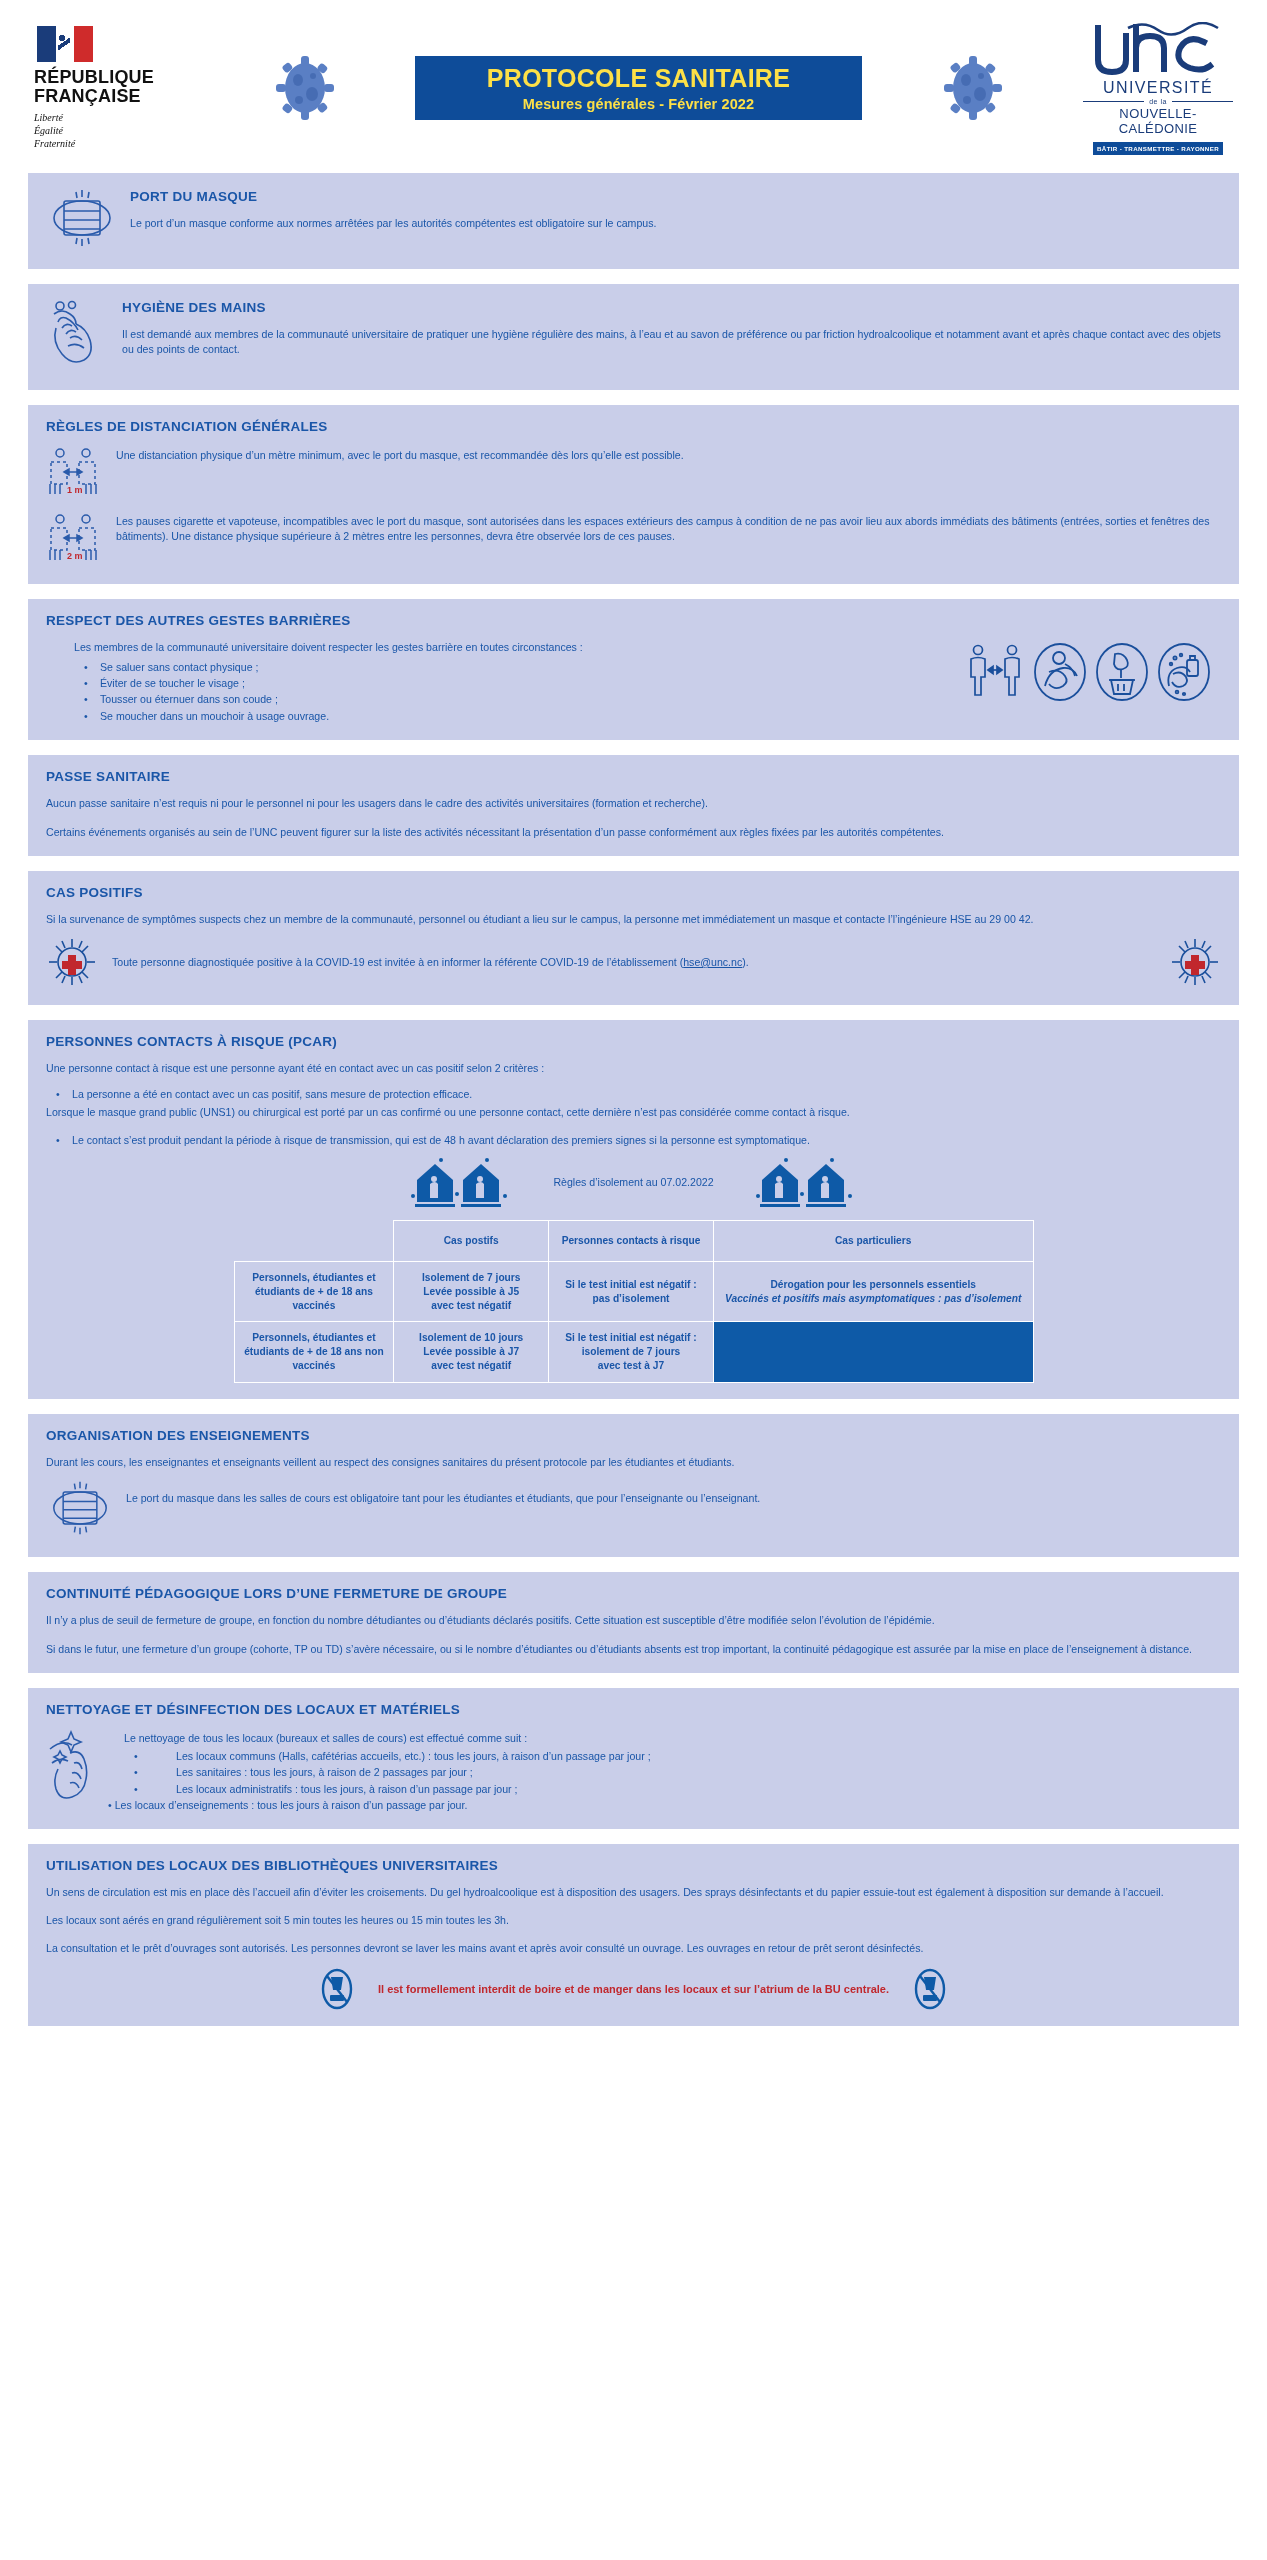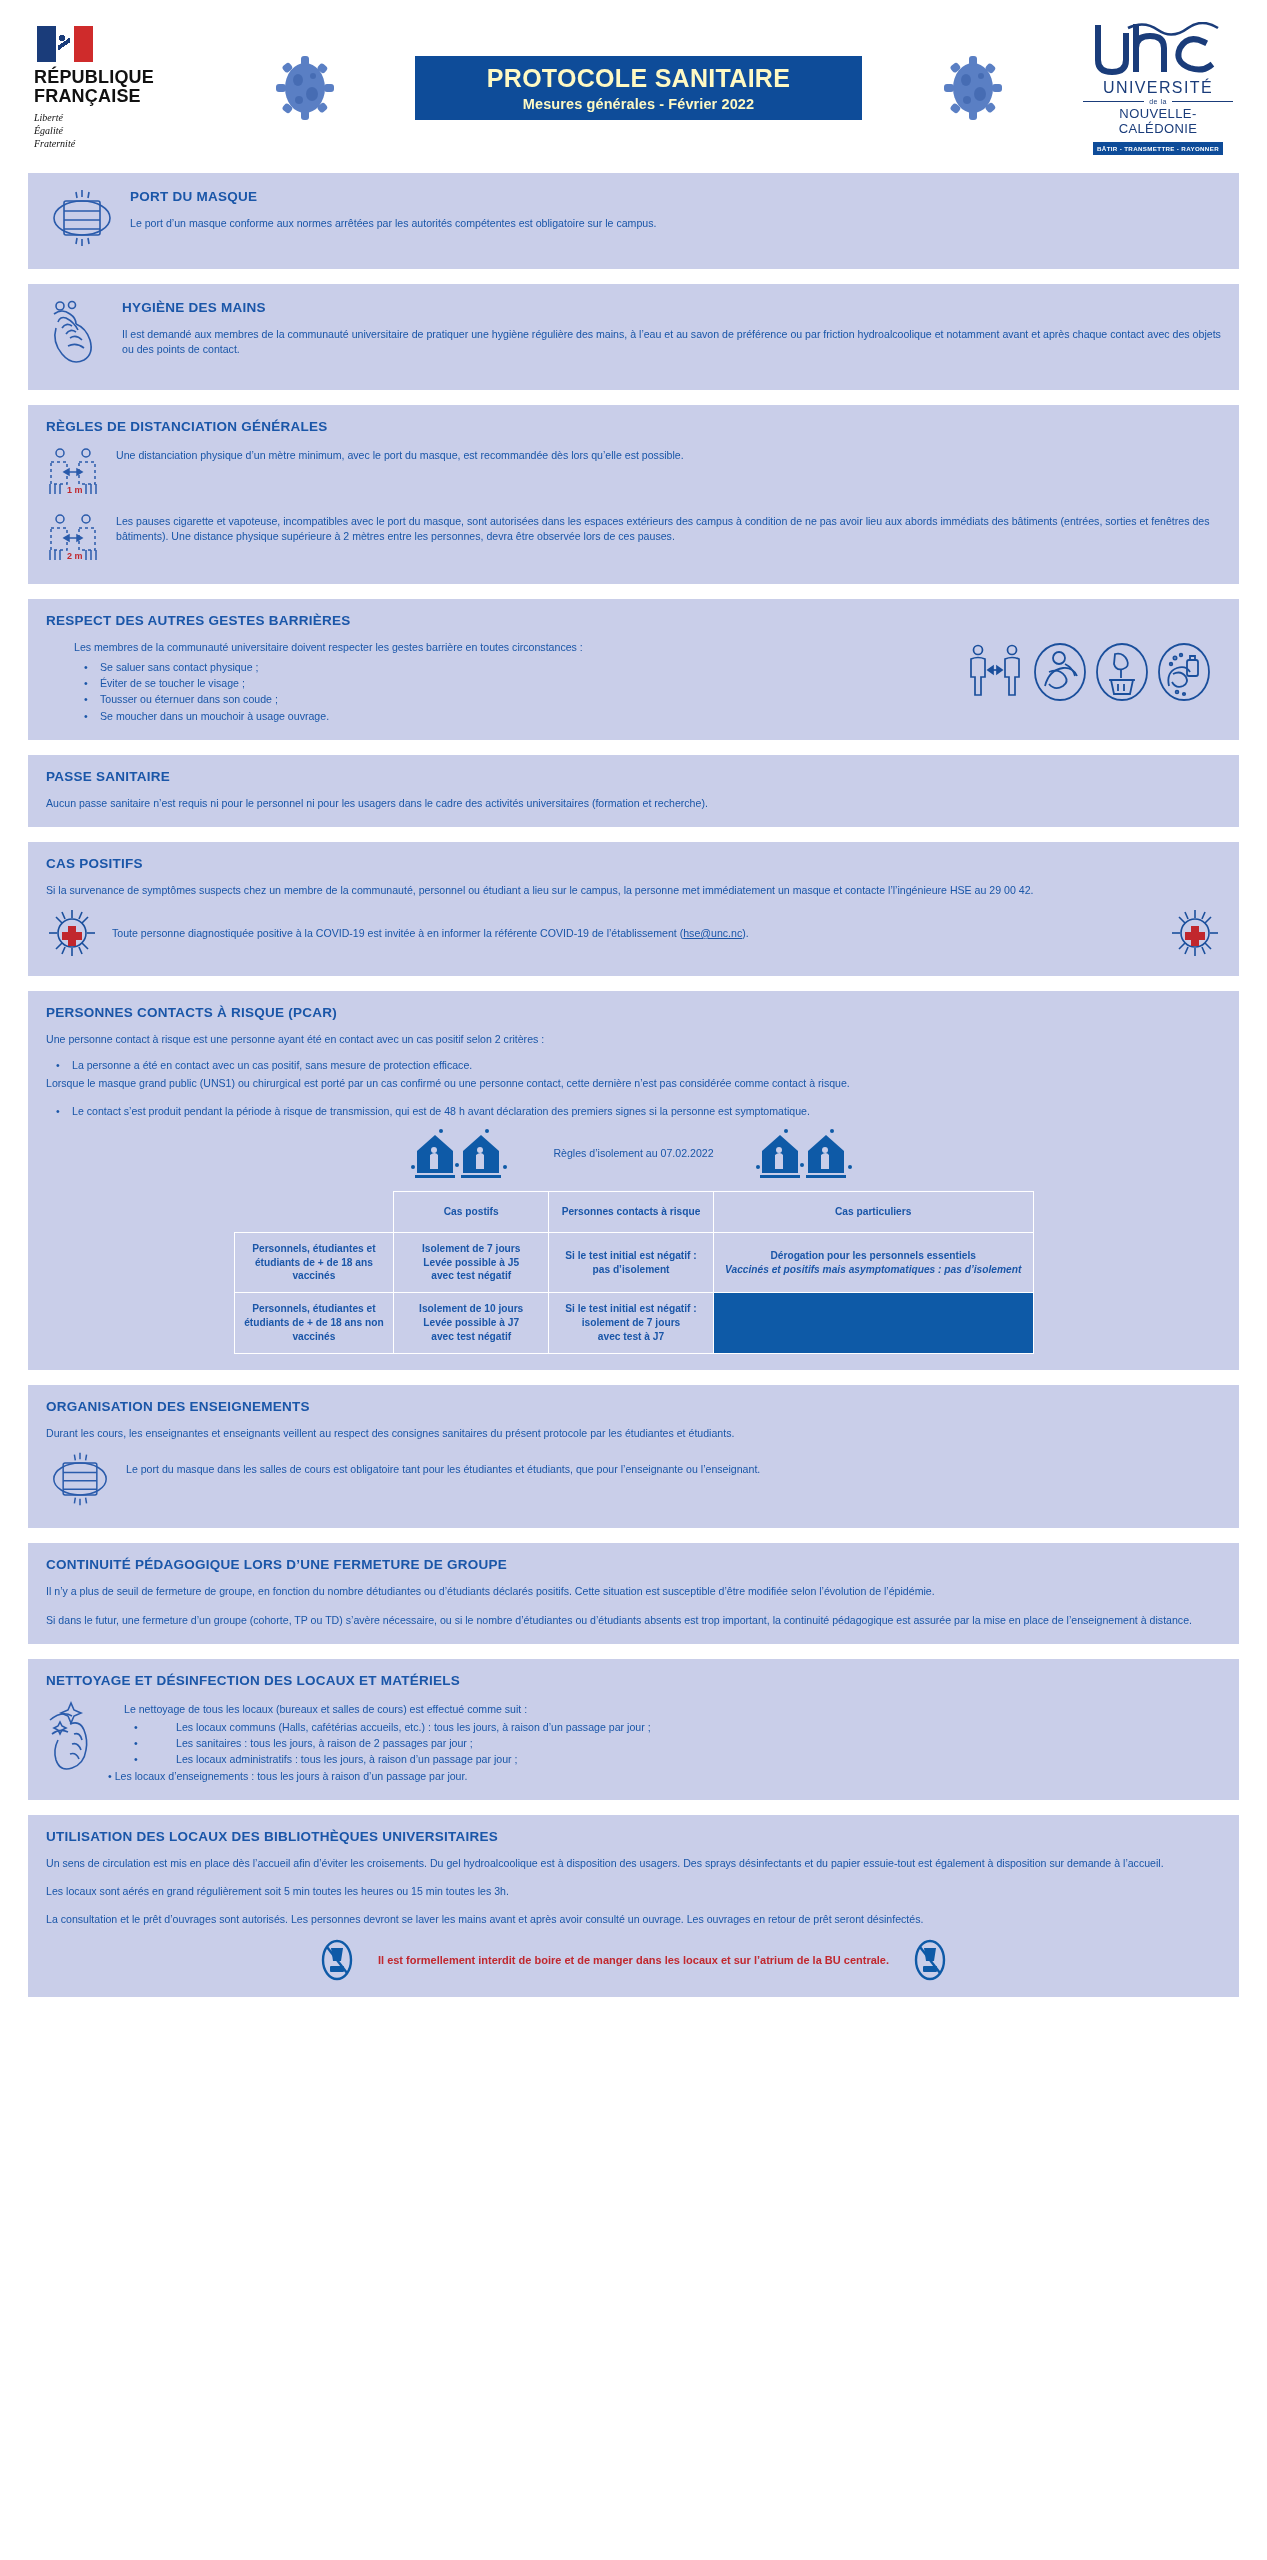--- a/index.html
+++ b/index.html
@@ -27,21 +27,21 @@
     content: ""; position: absolute; left: 2px; top: 7px; width: 12px; height: 20px;
     background:
       radial-gradient(circle at 4px 5px, #1a3c7a 3px, transparent 3.5px),
       linear-gradient(145deg, transparent 45%, #1a3c7a 45%, #1a3c7a 62%, transparent 62%);
   }
   .marianne-name { font-weight: bold; font-size: 18px; line-height: 1.06; color: #111; letter-spacing: .2px; }
   .marianne-motto { font-family: "Liberation Serif", serif; font-style: italic; font-size: 10px; line-height: 1.32; color: #111; margin-top: 5px; }
 
   .virus { flex: 0 0 auto; }
   .title-band {
-    background: #0e4c99; color: #fef9c3; flex: 0 0 auto;
+    background: #0e4c99; color: #fde047; flex: 0 0 auto;
     width: 447px; height: 64px;
     display: flex; flex-direction: column; align-items: center; justify-content: center;
   }
   .title-main { font-size: 25px; font-weight: bold; letter-spacing: .3px; line-height: 1.1; }
   .title-sub { font-size: 14.5px; font-weight: bold; margin-top: 3px; letter-spacing: .1px; }
 
   .unc { flex: 0 0 auto; width: 150px; text-align: center; color: #1a3c7a; }
   .unc-mark { margin: 0 auto; display: block; }
   .unc-univ { font-size: 16px; letter-spacing: 1.4px; line-height: 1.1; margin-top: 1px; }
   .unc-dela { font-size: 7px; letter-spacing: .5px; position: relative; display: flex; align-items: center; justify-content: center; gap: 5px; margin: 1px 0; }
@@ -343,20 +343,21 @@
                 <circle cx="29" cy="52" r="1.2"></circle>
             </g>
           </svg>
         </div>
       </div>
     </div>
 
     <div class="sec">
       <div class="sec-title">PASSE SANITAIRE</div>
       <p>Aucun passe sanitaire n’est requis ni pour le personnel ni pour les usagers dans le cadre des activités universitaires (formation et recherche).</p>
+      <p style="margin-top:14px;">Certains événements organisés au sein de l’UNC peuvent figurer sur la liste des activités nécessitant la présentation d’un passe conformément aux règles fixées par les autorités compétentes.</p>
     </div>
 
     <div class="sec">
       <div class="sec-title">CAS POSITIFS</div>
       <p style="margin-bottom:8px;">Si la survenance de symptômes suspects chez un membre de la communauté, personnel ou étudiant a lieu sur le campus, la personne met immédiatement un masque et contacte l’l’ingénieure HSE au 29 00 42.</p>
       <div style="display:flex;align-items:center;justify-content:space-between;gap:14px;">
         <svg width="52" height="54" viewBox="0 0 52 54">
           <g stroke="#1a4f9c" stroke-width="1.6" fill="none">
             <circle cx="26" cy="27" r="14"></circle>
             <line x1="26" y1="4" x2="26" y2="12"></line>

